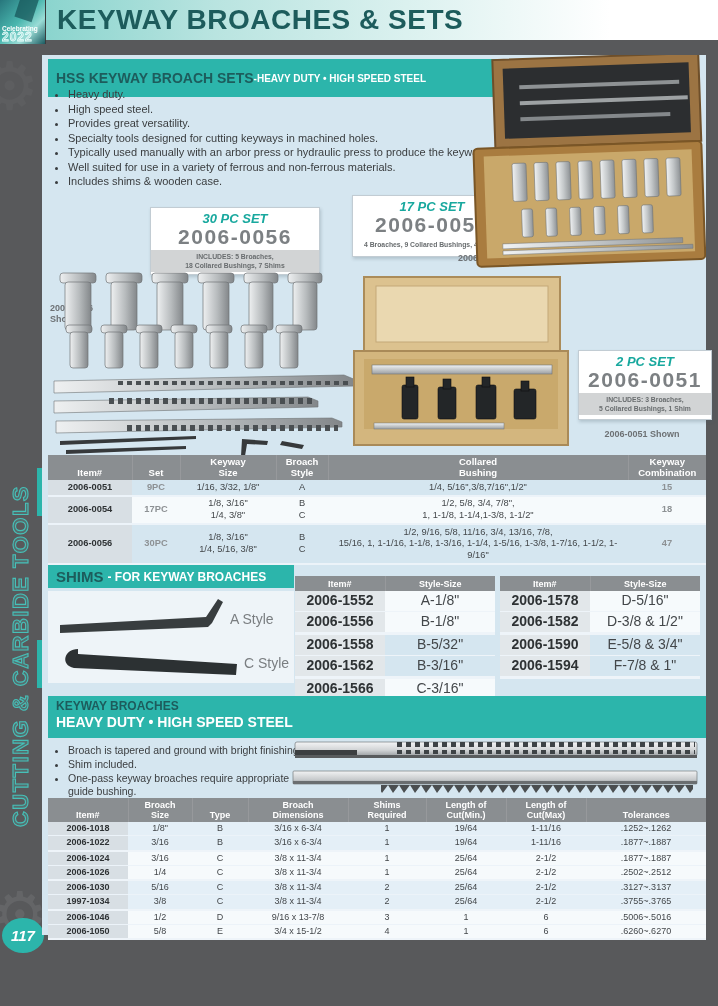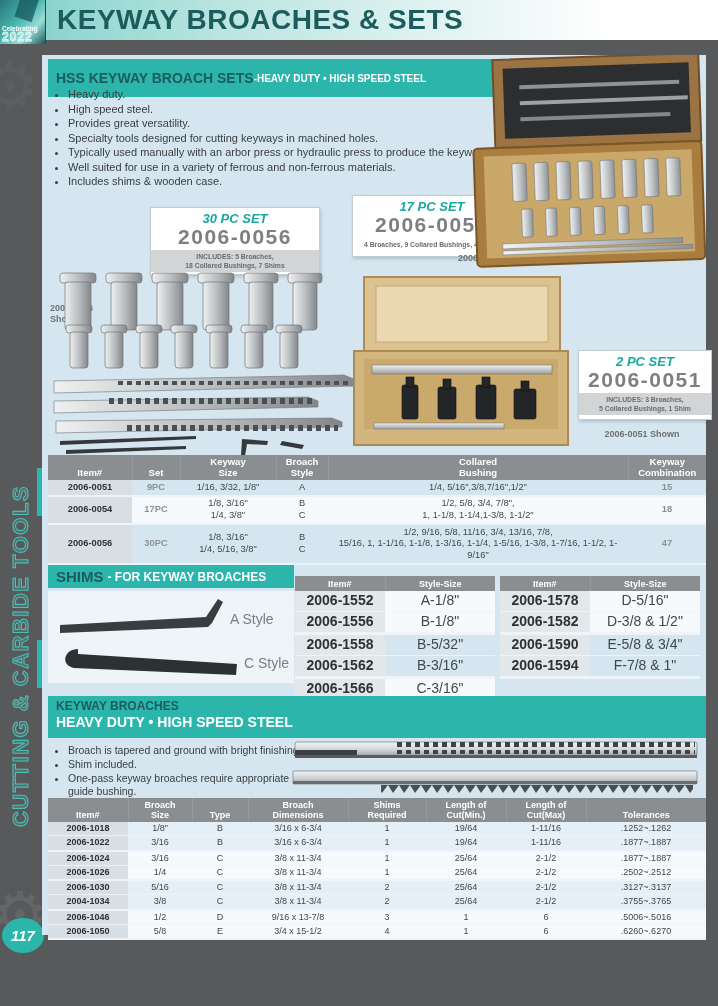--- a/index.html
+++ b/index.html
@@ -757,21 +757,21 @@
               </td>
               <td>
                 <div>2-1/2</div>
               </td>
               <td>
                 <div>.3127~.3137</div>
               </td>
             </tr>
             <tr>
               <td>
-                <div>2004-1034</div>
+                <div>1997-1034</div>
               </td>
               <td>
                 <div>3/8</div>
               </td>
               <td>
                 <div>C</div>
               </td>
               <td>
                 <div>3/8 x 11-3/4</div>
               </td>

